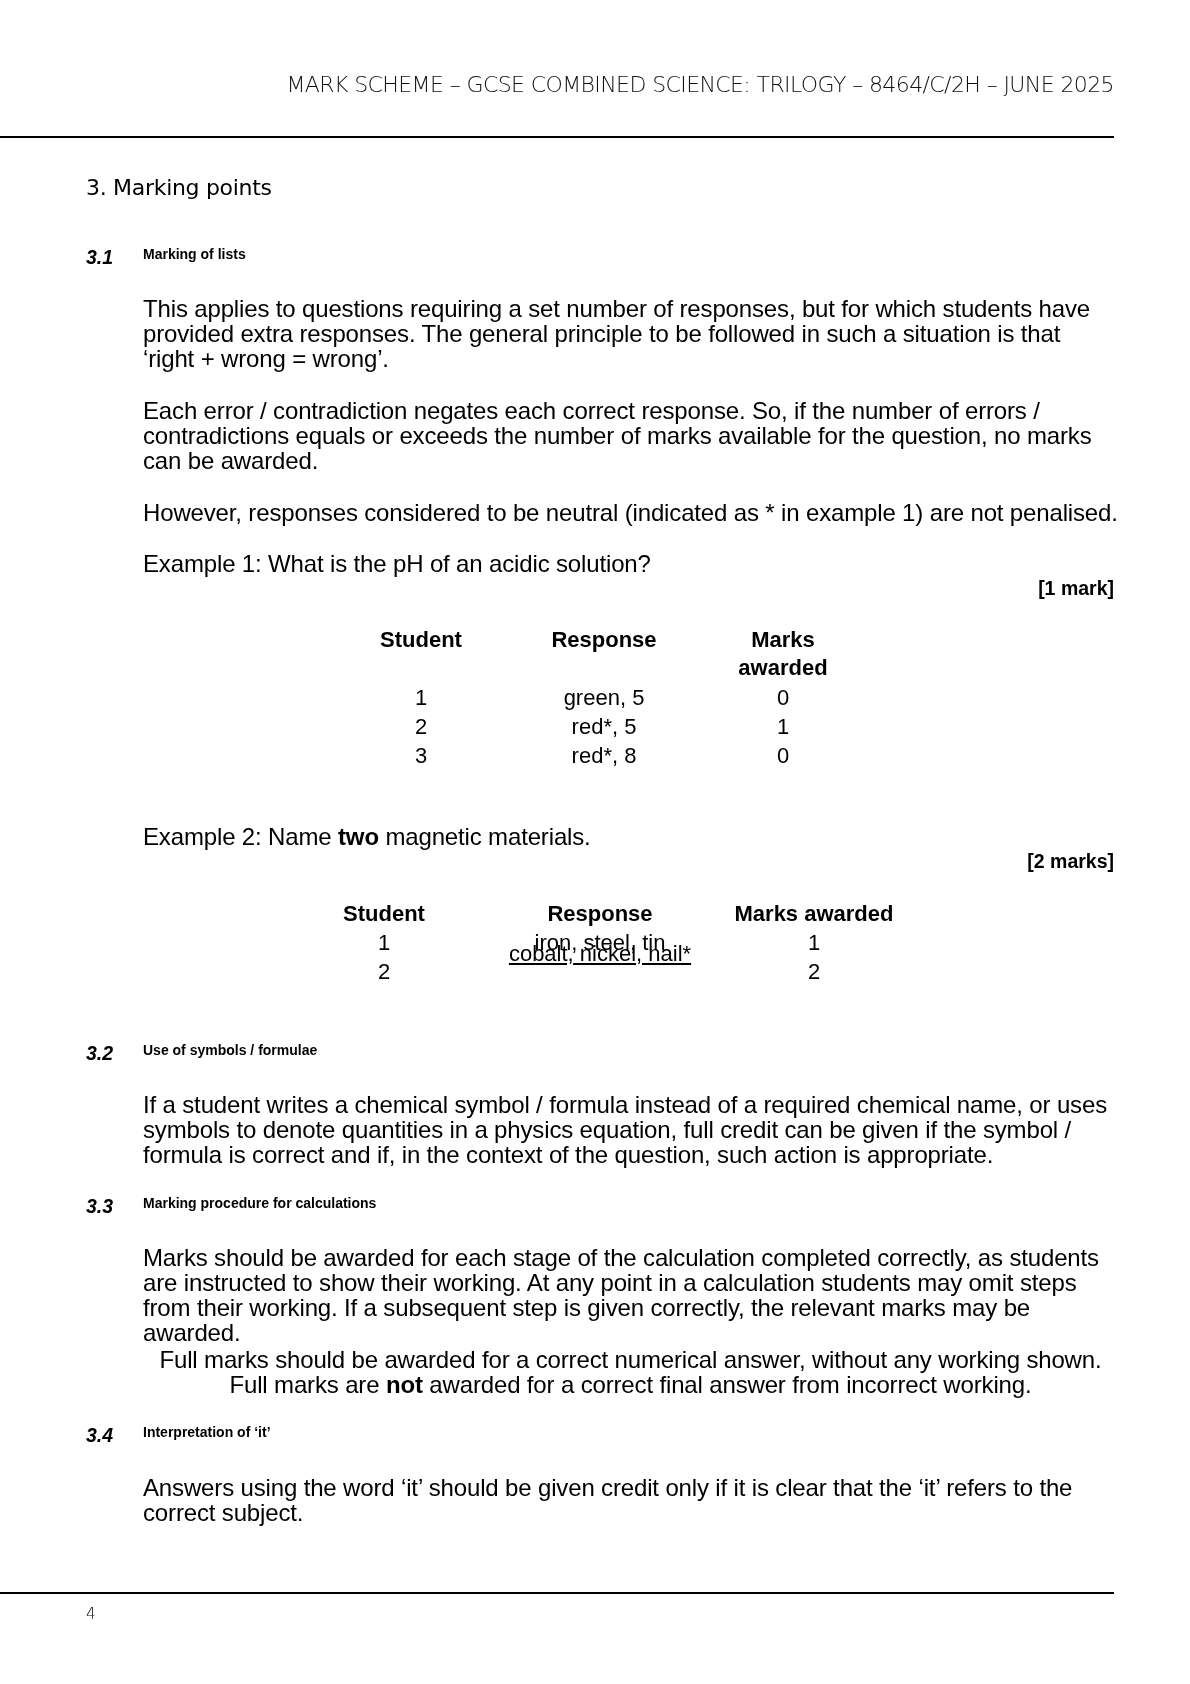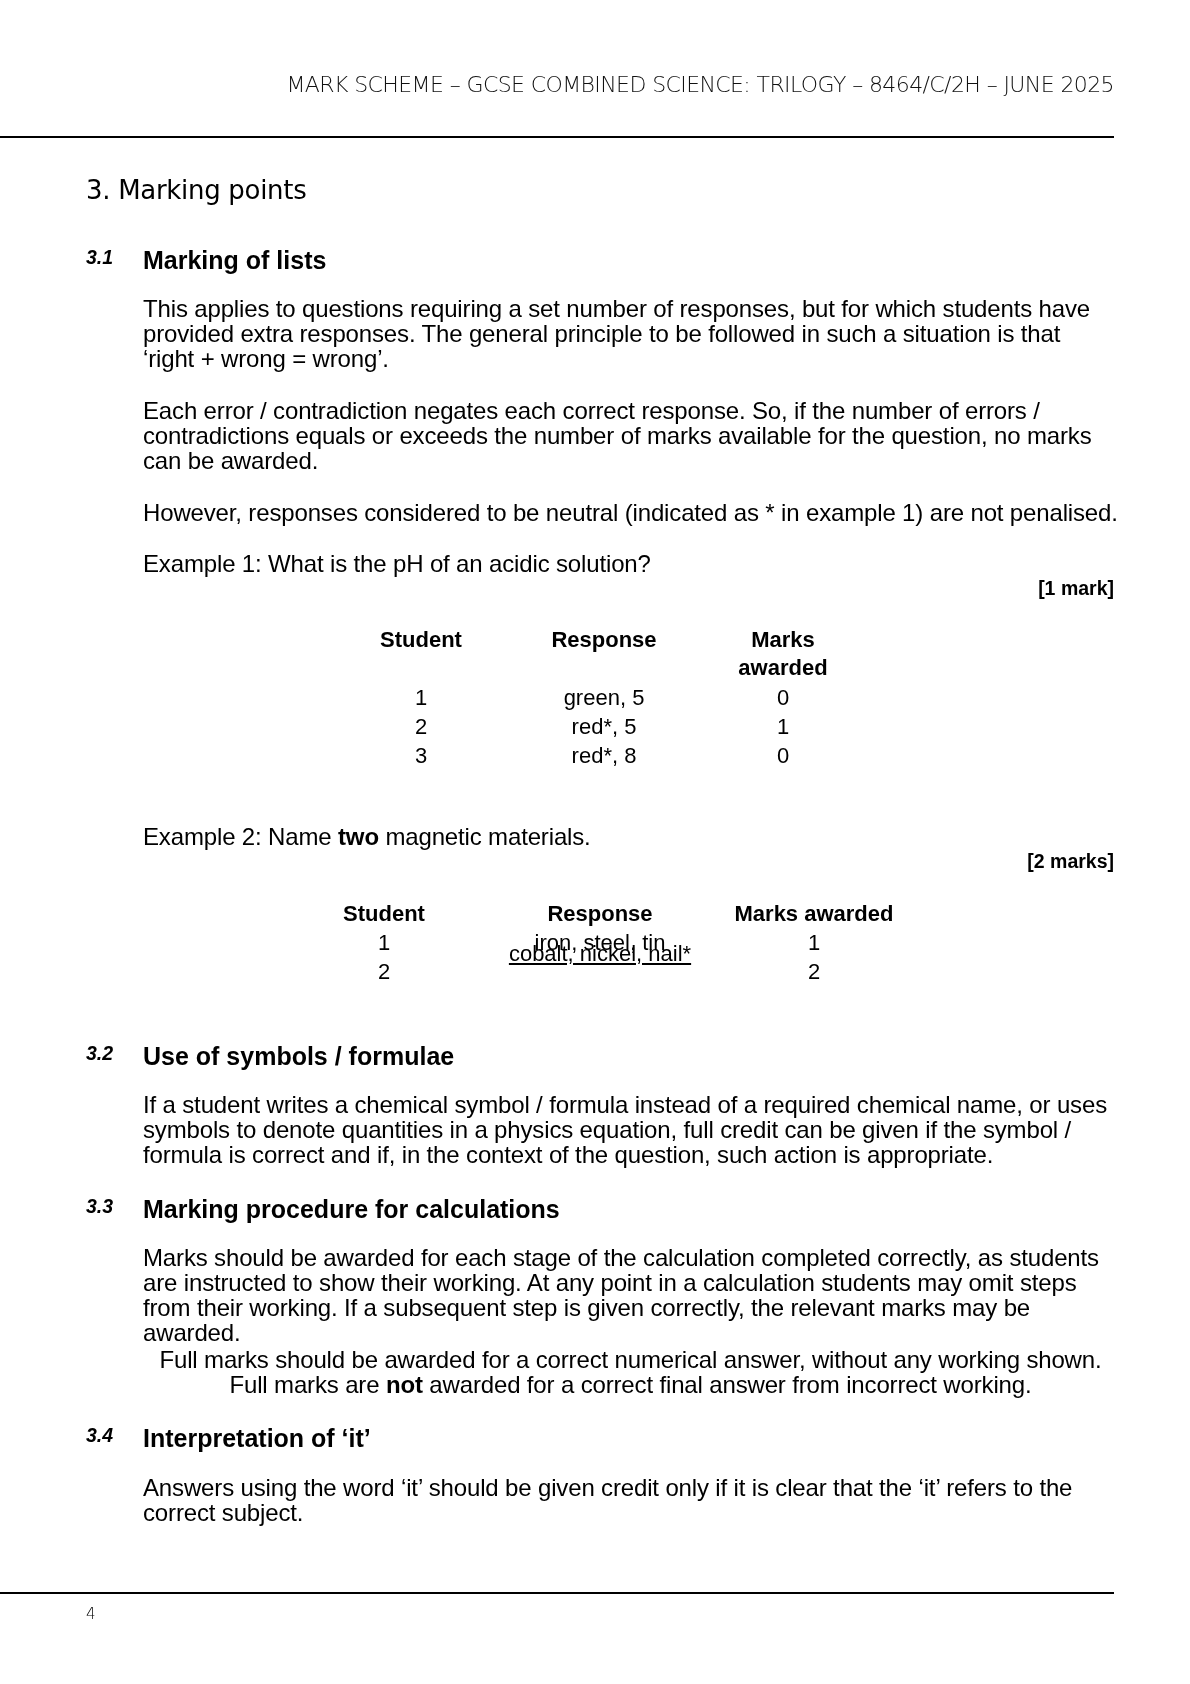--- a/index.html
+++ b/index.html
@@ -1,22 +1,22 @@
 <!DOCTYPE html>
 <html><head>
 <meta charset="utf-8">
 <style>
   html, body { margin: 0; padding: 0; background: #ffffff; }
   body { width: 1190px; height: 1684px; position: relative; overflow: hidden; color: #000; font-family: "Liberation Sans", sans-serif; }
   .abs { position: absolute; }
   .hdr { top: 72px; right: 76px; font-family: "DejaVu Sans", sans-serif; font-size: 22px; letter-spacing: -0.6px; font-weight: 300; color: #111; white-space: nowrap; }
   .rule { left: 0; width: 1114px; height: 2px; background: #000; }
-  .h1 { left: 86px; top: 175px; font-family: "DejaVu Sans", sans-serif; font-size: 26px; font-weight: 500; letter-spacing: -0.3px; }
+  .h1 { left: 86px; top: 175px; font-family: "DejaVu Sans", sans-serif; font-size: 22px; font-weight: 500; letter-spacing: -0.3px; }
   .secnum { left: 86px; font-size: 19.5px; font-weight: bold; font-style: italic; }
-  .sectitle { left: 143px; font-size: 25px; font-weight: bold; }
+  .sectitle { left: 143px; font-size: 14px; font-weight: bold; }
   .para { left: 143px; width: 975px; font-size: 24px; line-height: 25px; letter-spacing: -0.15px; }
   .para p { margin: 0; }
   .marks { right: 76px; font-size: 19.5px; font-weight: bold; }
   .tcell { font-size: 22px; text-align: left; line-height: 28.5px; transform: translateX(-50%); white-space: nowrap; }
   .bold { font-weight: bold; }
   .pnum { left: 86px; top: 1605px; font-family: "DejaVu Sans", sans-serif; font-size: 15px; font-weight: 300; }
 </style>
 </head>
 <body>
 

